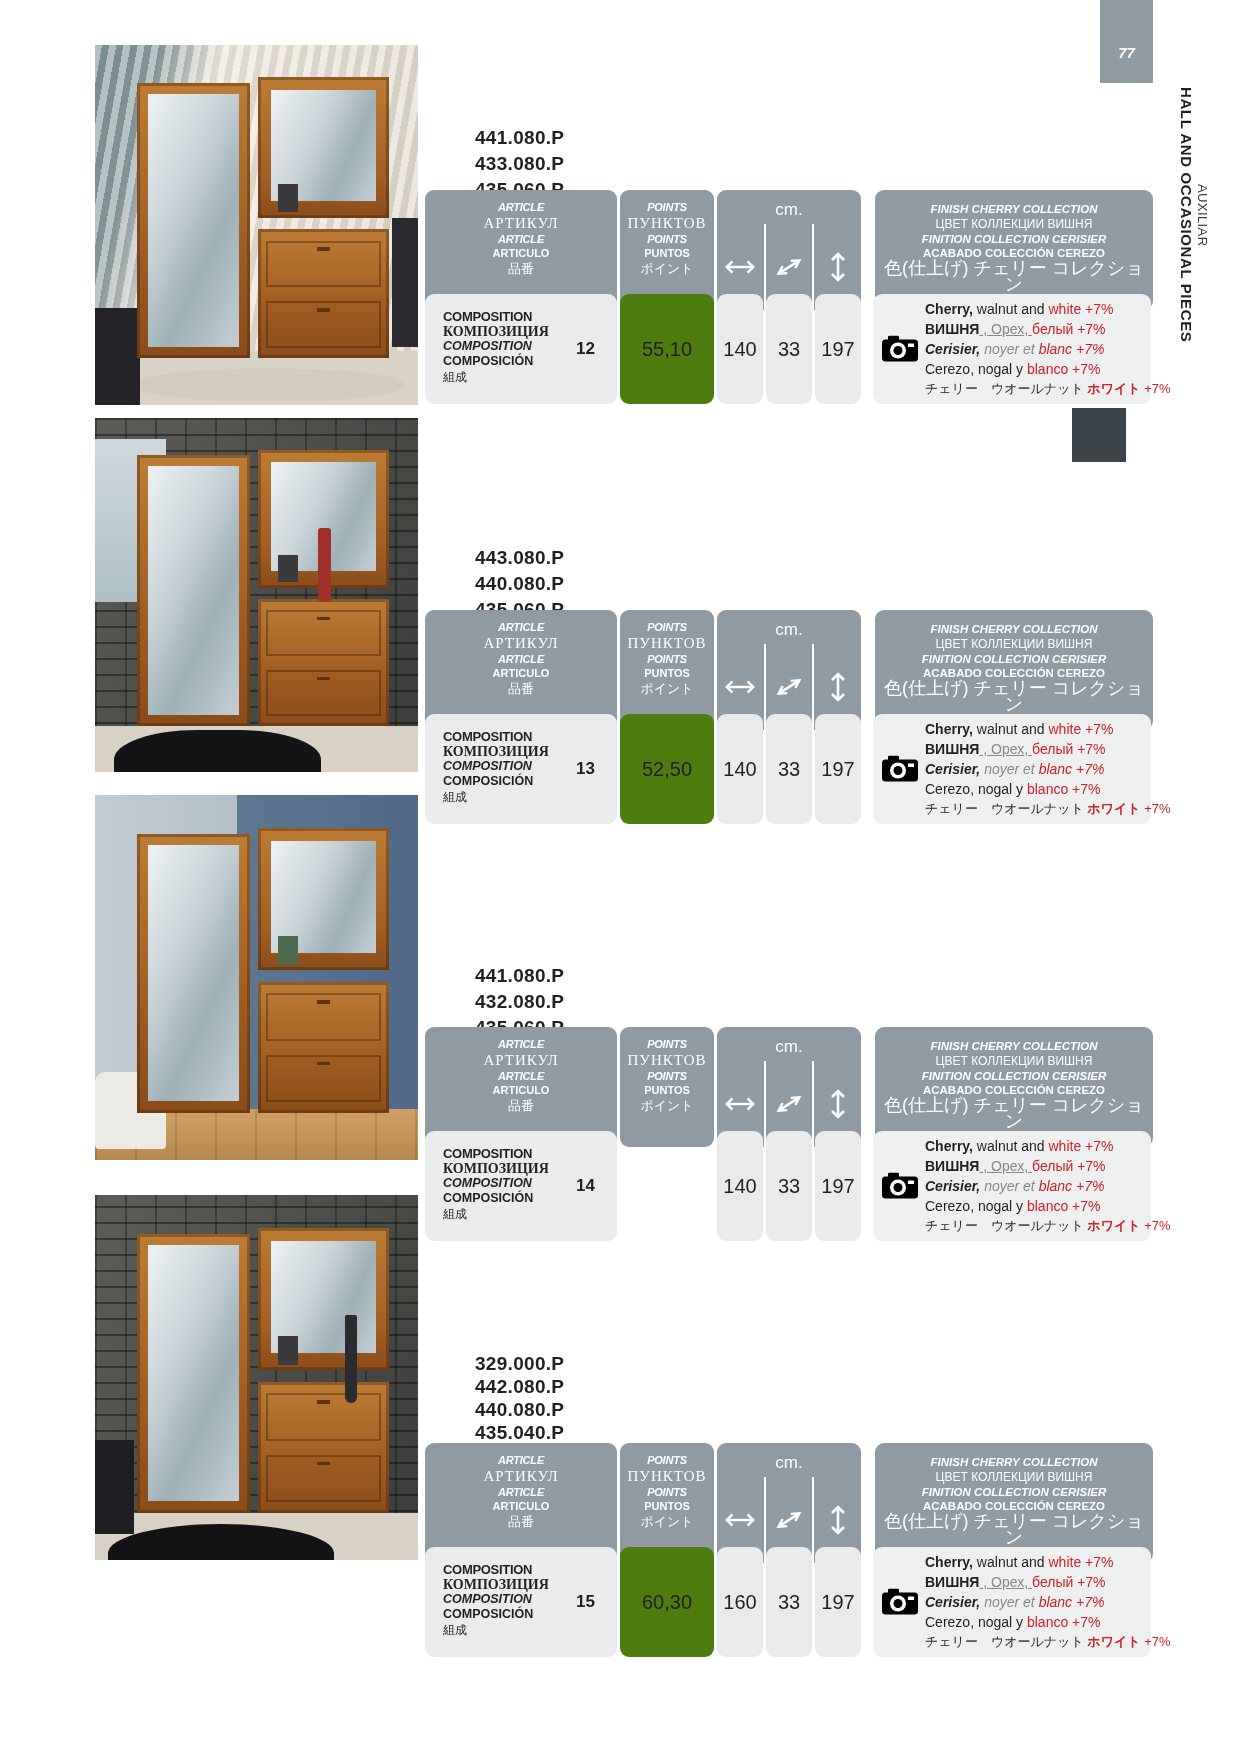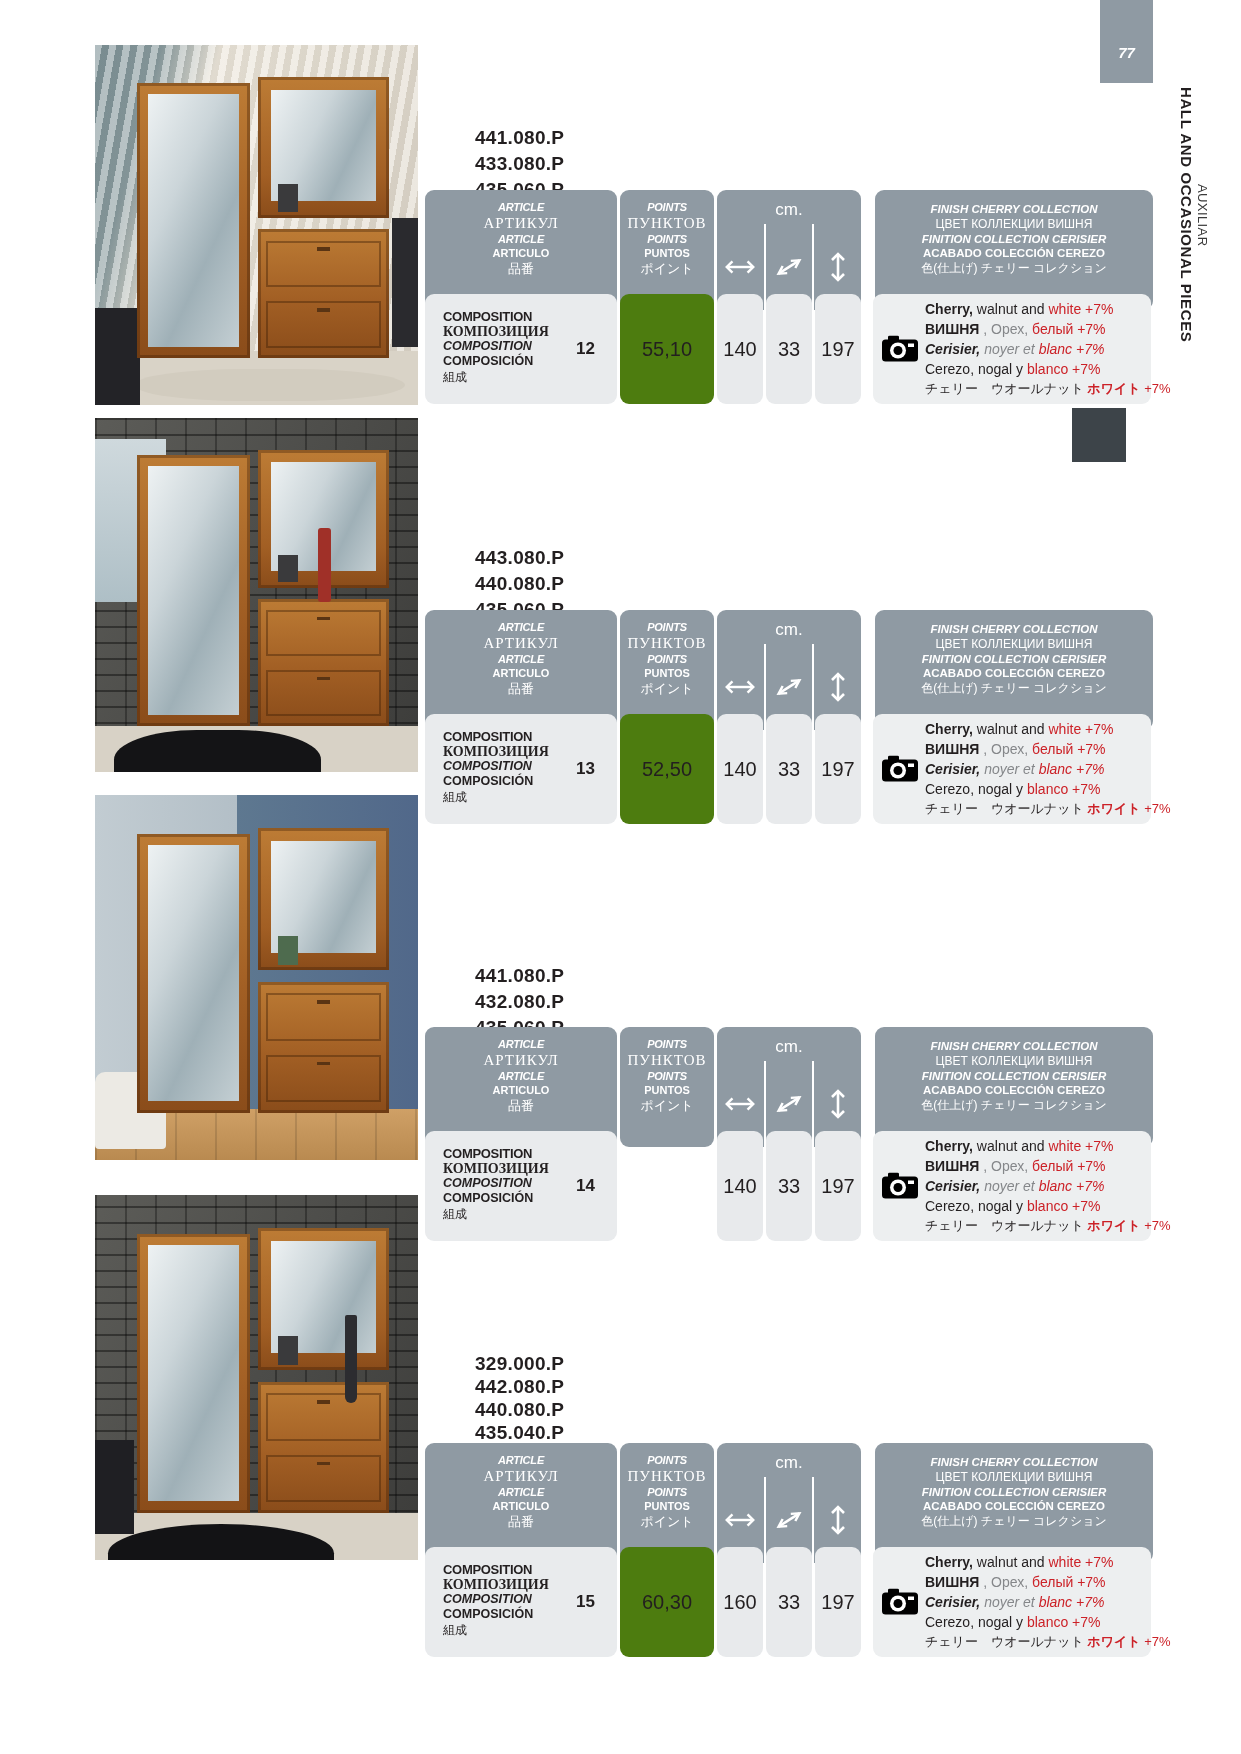--- a/index.html
+++ b/index.html
@@ -92,21 +92,21 @@
   .r-fin{left:448px;width:278px;background:#edeff0;}
   .valcell{display:flex;align-items:center;justify-content:center;font-size:20px;}
 
   .h-bi{font-style:italic;font-weight:bold;font-size:11px;line-height:14px;letter-spacing:-.2px;}
   .h-serif{font-family:"Liberation Serif",serif;font-size:15px;line-height:18px;letter-spacing:1px;}
   .h-b{font-weight:bold;font-size:11px;line-height:14px;}
   .h-cjk{font-size:13px;line-height:18px;}
   .fh-bi{font-style:italic;font-weight:bold;font-size:11.5px;line-height:14px;}
   .fh-ru{font-size:12px;line-height:16px;text-align:center;}
   .fh-b{font-weight:bold;font-size:11.5px;line-height:14px;}
-  .fh-cjk{font-size:12px;line-height:16px;}
+  .fh-cjk{font-size:18px;line-height:16px;}
 
   .cm-label{font-size:17px;line-height:20px;margin-top:10px;}
   .cm-arrows{position:absolute;left:0;right:0;top:34px;bottom:0;display:flex;align-items:center;}
   .arrowbox{flex:1;display:flex;align-items:center;justify-content:center;height:100%;}
   .cm-sep{width:2px;align-self:stretch;background:#fff;}
 
   .comp-lines{padding:15px 0 0 18px;text-align:left;}
   .cl-1{font-weight:bold;font-size:13px;line-height:15px;letter-spacing:-.3px;}
   .cl-2{font-family:"Liberation Serif",serif;font-weight:bold;font-size:14px;line-height:15px;}
   .cl-3{font-style:italic;font-weight:bold;font-size:12.5px;line-height:15px;}
@@ -114,21 +114,21 @@
   .cl-5{font-size:12px;line-height:16px;}
   .comp-no{position:absolute;right:22px;top:50%;transform:translateY(-50%);font-weight:bold;font-size:17px;}
 
   .camera{position:absolute;left:8px;top:50%;transform:translateY(-50%);width:38px;height:27px;}
   .finish-lines{position:absolute;left:52px;top:50%;transform:translateY(-50%);
                 white-space:nowrap;font-size:14px;line-height:20px;text-align:left;}
   .fs-n{color:#231f20;}
   .fs-b{font-weight:bold;}
   .fs-r{color:#cc2127;}
   .fs-rb{color:#cc2127;font-weight:bold;}
-  .fs-g{color:#85878a;}
+  .fs-g{color:#85878a;text-decoration:underline;}
   .fs-bi{font-weight:bold;font-style:italic;}
   .fs-gi{color:#85878a;font-style:italic;}
   .fs-ri{color:#cc2127;font-style:italic;}
   .fl-cjk{font-size:13px;}
 </style>
 </head>
 <body>
 
 <div class="page">
 

